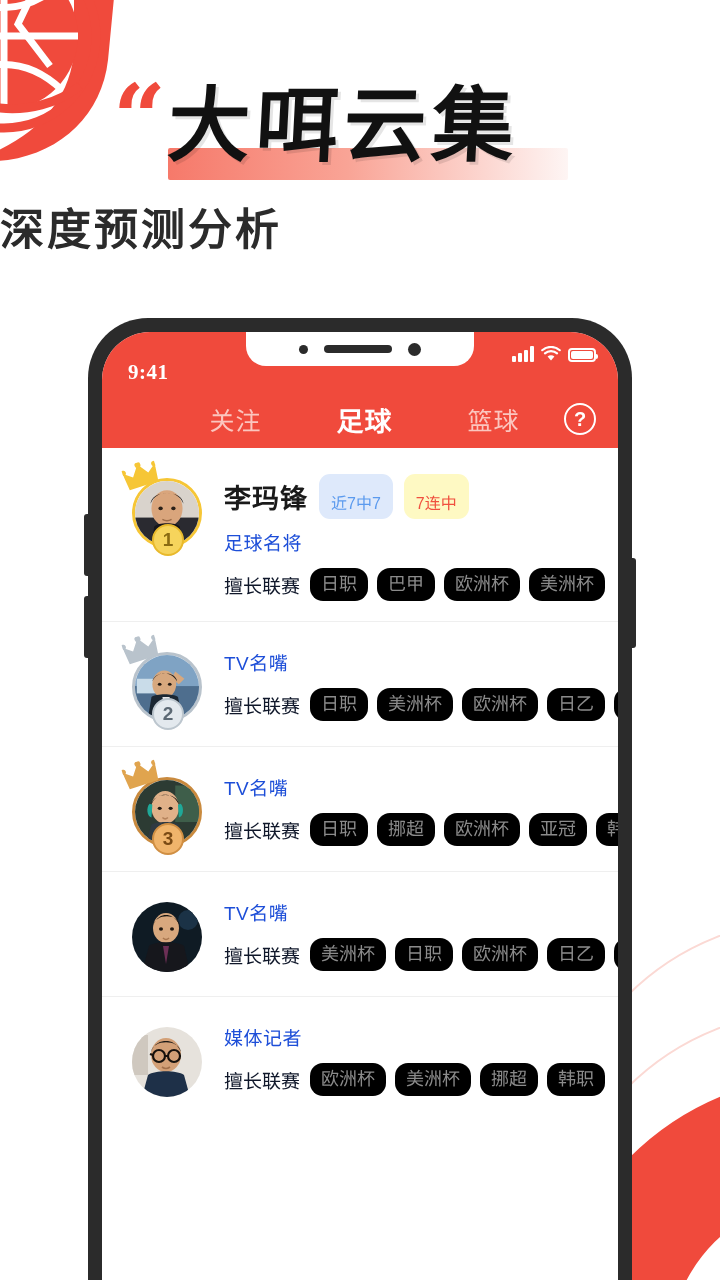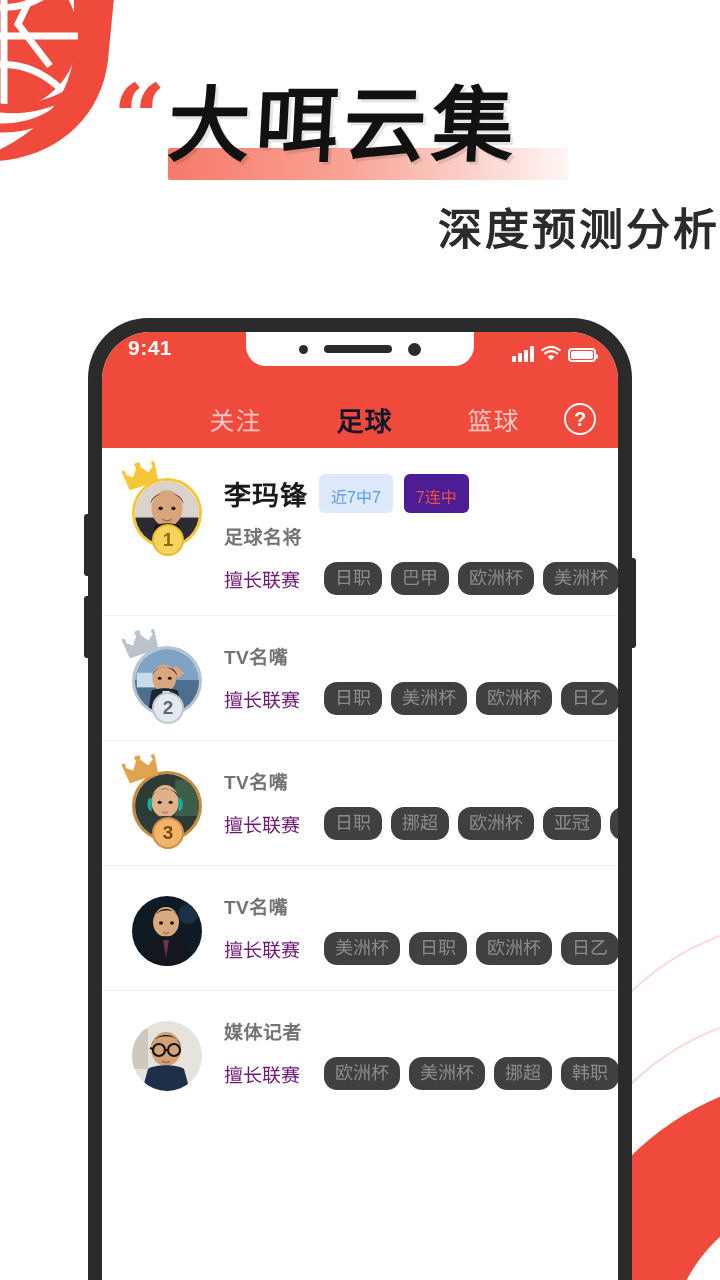--- a/index.html
+++ b/index.html
@@ -105,21 +105,21 @@
     font-family: "DejaVu Sans", "Liberation Sans", sans-serif;
     transform: skewX(-3deg);
     text-shadow: 3px 3px 0 rgba(0,0,0,0.10);
     white-space: nowrap;
   }
   .hero-sub {
     position: absolute;
     left: 0;
     top: 200px;
     width: 720px;
-    text-align: right;
+    text-align: left;
     font-size: 44px;
     line-height: 60px;
     color: #2B2B2B;
     font-weight: 600;
     letter-spacing: 3px;
   }
 
   
   .phone {
     position: absolute;
@@ -169,25 +169,26 @@
     justify-content: center;
     gap: 16px;
   }
   .notch-dot { width: 9px; height: 9px; border-radius: 50%; background: #2B2B2B; }
   .notch-speaker { width: 68px; height: 8px; border-radius: 4px; background: #2B2B2B; }
   .notch-cam { width: 13px; height: 13px; border-radius: 50%; background: #2B2B2B; }
 
   .status-time {
     position: absolute;
     left: 26px;
-    top: 4px;
+    top: 28px;
     font-size: 21px;
     font-weight: 700;
     color: #ffffff;
     letter-spacing: 0.5px;
+    font-family: Liberation Serif, serif;
   }
   .status-icons {
     position: absolute;
     right: 22px;
     top: 14px;
     display: flex;
     align-items: flex-end;
     gap: 7px;
   }
   .sig-bars { display: flex; align-items: flex-end; gap: 2px; height: 16px; }
@@ -241,21 +242,21 @@
     padding-left: 34px;
   }
   .tab {
     font-size: 25px;
     color: #FBC6BF;
     letter-spacing: 1px;
     cursor: pointer;
     margin-left: 29px;
   }
   .tab.active {
-    color: #0f172a;
+    color: #ffffff;
     font-weight: 700;
     font-size: 27px;
   }
   .help-btn {
     width: 32px; height: 32px;
     margin-right: 22px;
     border: 2px solid #ffffff;
     border-radius: 50%;
     color: #ffffff;
     font-size: 20px;
@@ -342,51 +343,50 @@
   .exp-name {
     font-size: 27px;
     font-weight: 700;
     color: #1A1A1A;
     letter-spacing: 1px;
     white-space: nowrap;
   }
   .chip {
     font-size: 16px;
     line-height: 1;
-    padding: 16px 12px 7px;
-    border-radius: 6px;
+    padding: 22px 12px 7px;
+    border-radius: 11px;
     white-space: nowrap;
   }
   .chip.blue { background: #DEE9FB; color: #5B9AEE; }
-  .chip.red  { background: #4c1d95; color: #F0503F; }
+  .chip.red  { background: #fef9c3; color: #F0503F; }
 
   .exp-role {
     font-size: 19px;
-    color: #737373;
+    color: #1d4ed8;
     margin-bottom: 13px;
     letter-spacing: 0.5px;
-    font-weight: bold;
   }
   .exp-tags {
     display: flex;
     align-items: center;
     gap: 9px;
     flex-wrap: nowrap;
   }
   .tags-label {
     font-size: 19px;
-    color: #701a75;
+    color: #0f172a;
     white-space: nowrap;
-    margin-right: 15px;
+    margin-right: 1px;
   }
   .tag-pill {
     font-size: 18px;
     line-height: 1;
     color: #8B8B8B;
-    background: #404040;
+    background: #000000;
     border-radius: 13px;
     padding: 7px 11px 8px;
     white-space: nowrap;
   }
 </style>
 </head>
 <body>
 
 <div id="stage">
 

